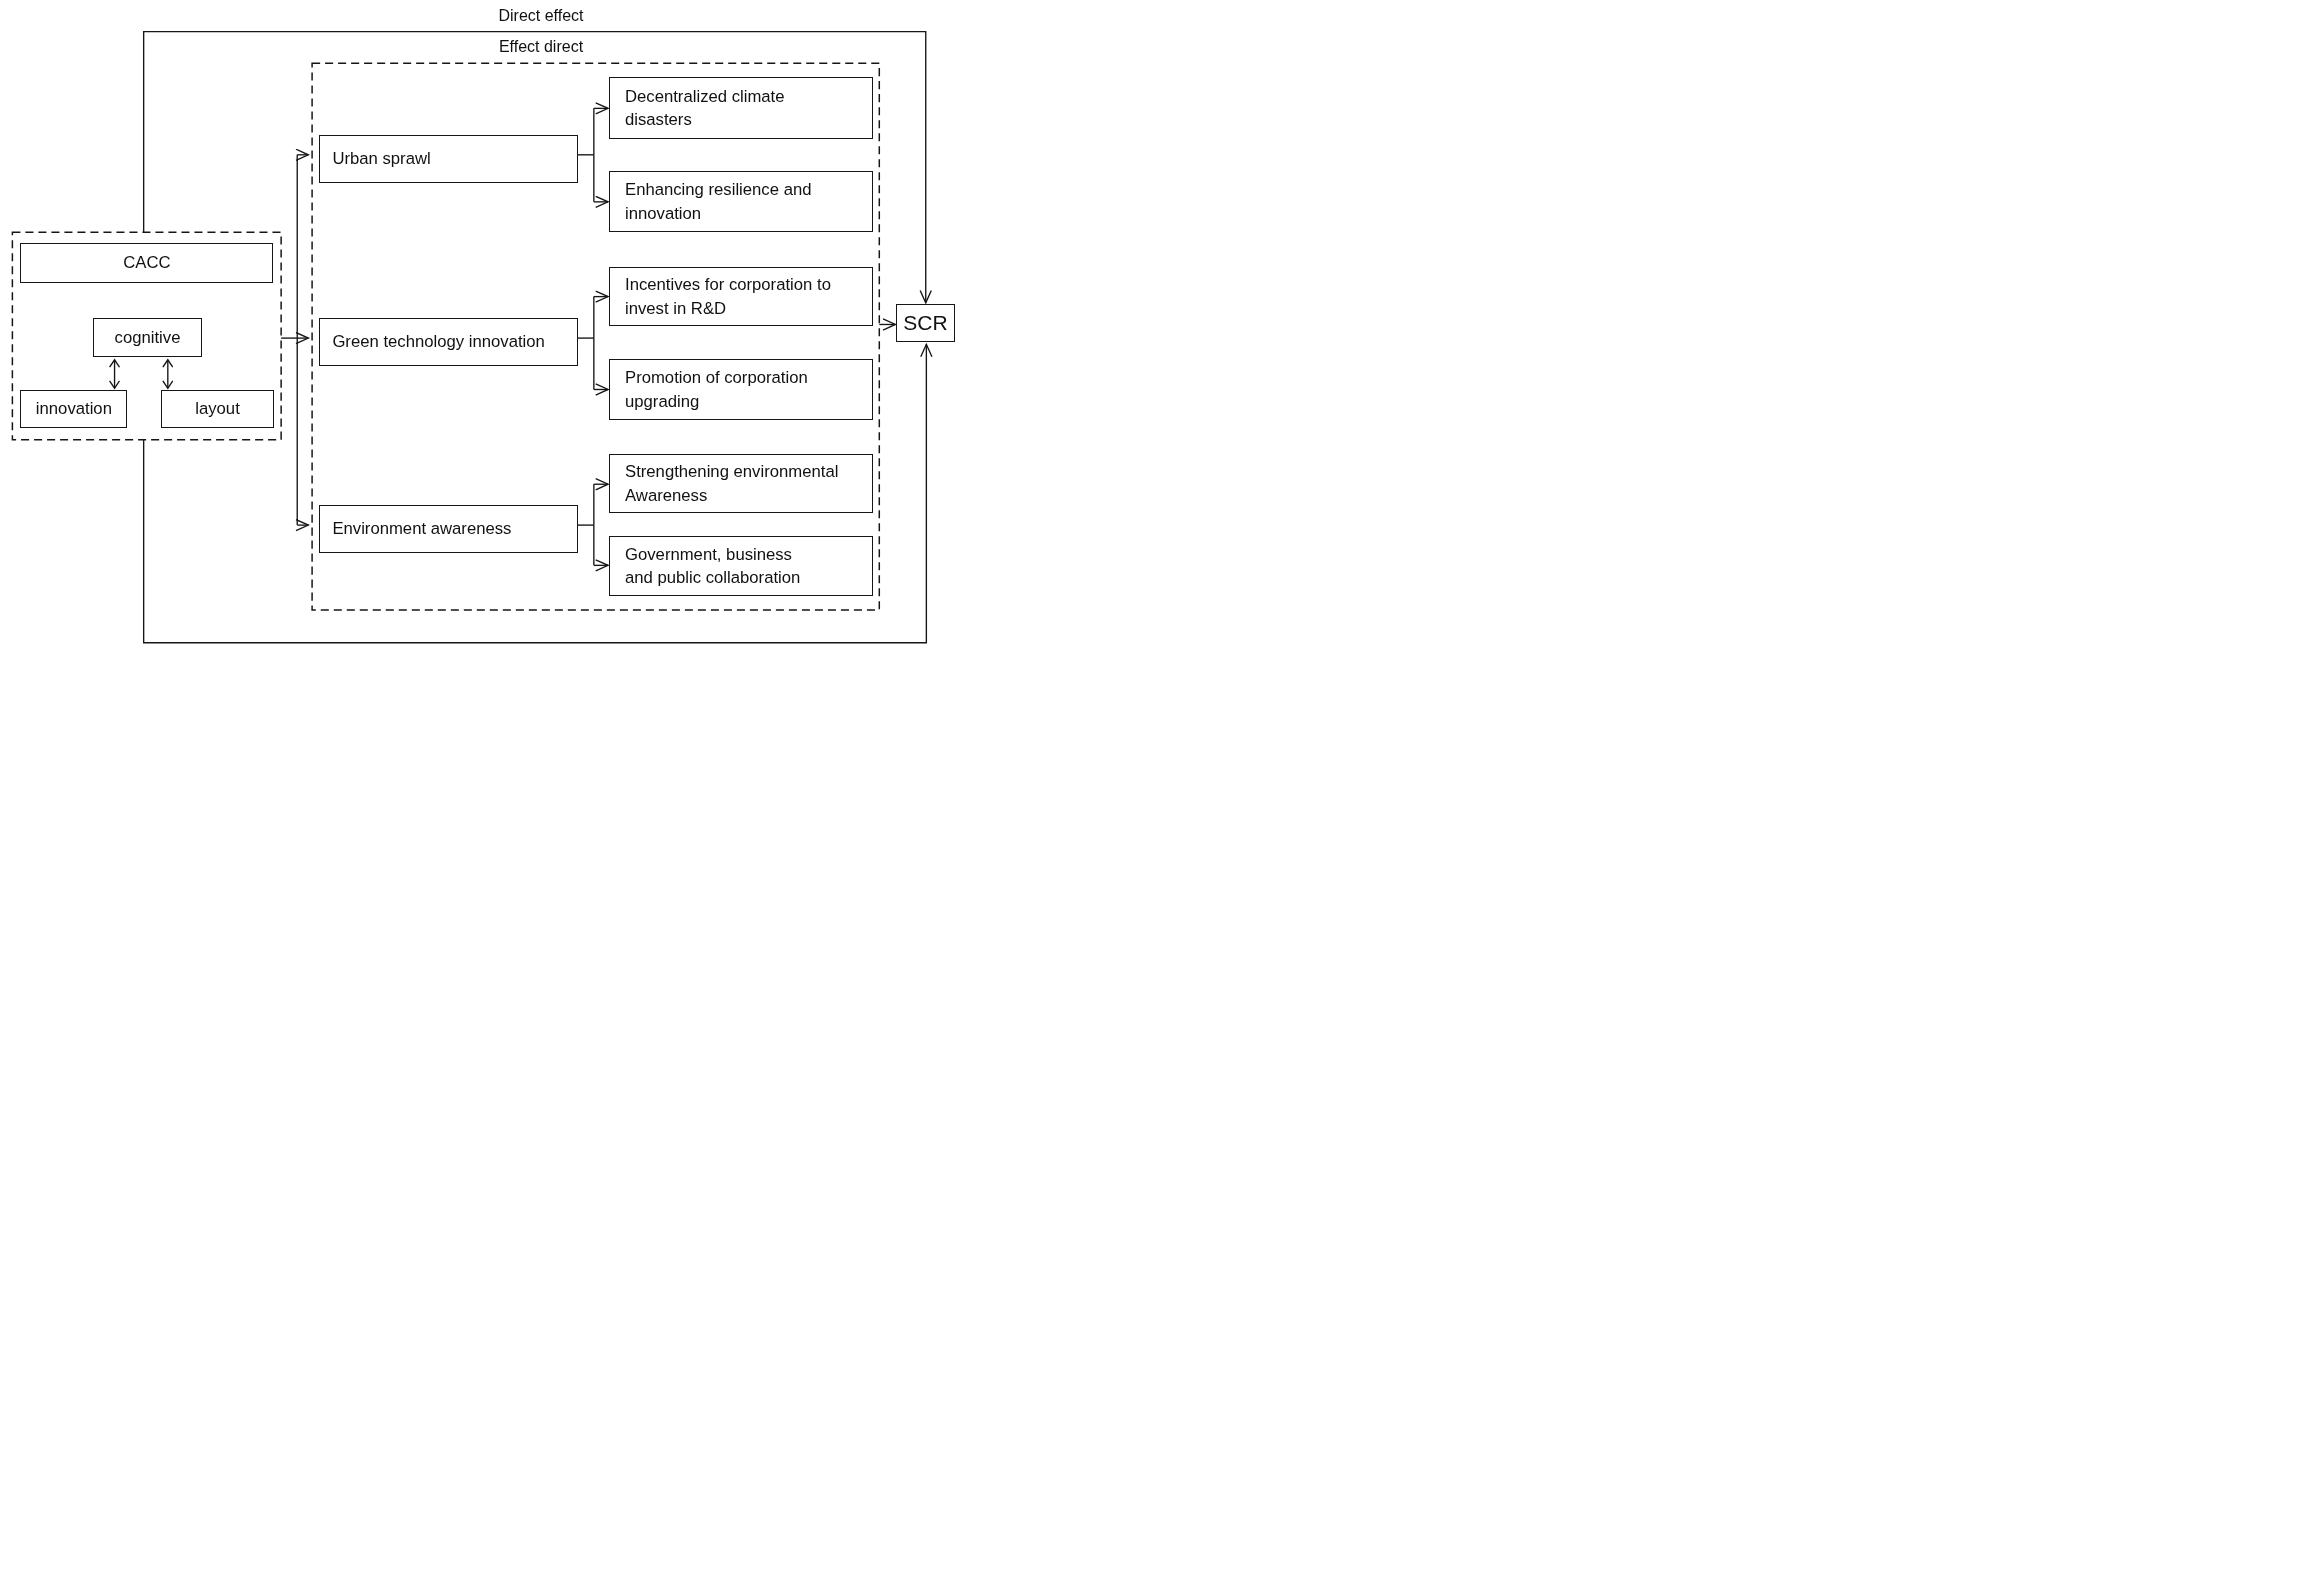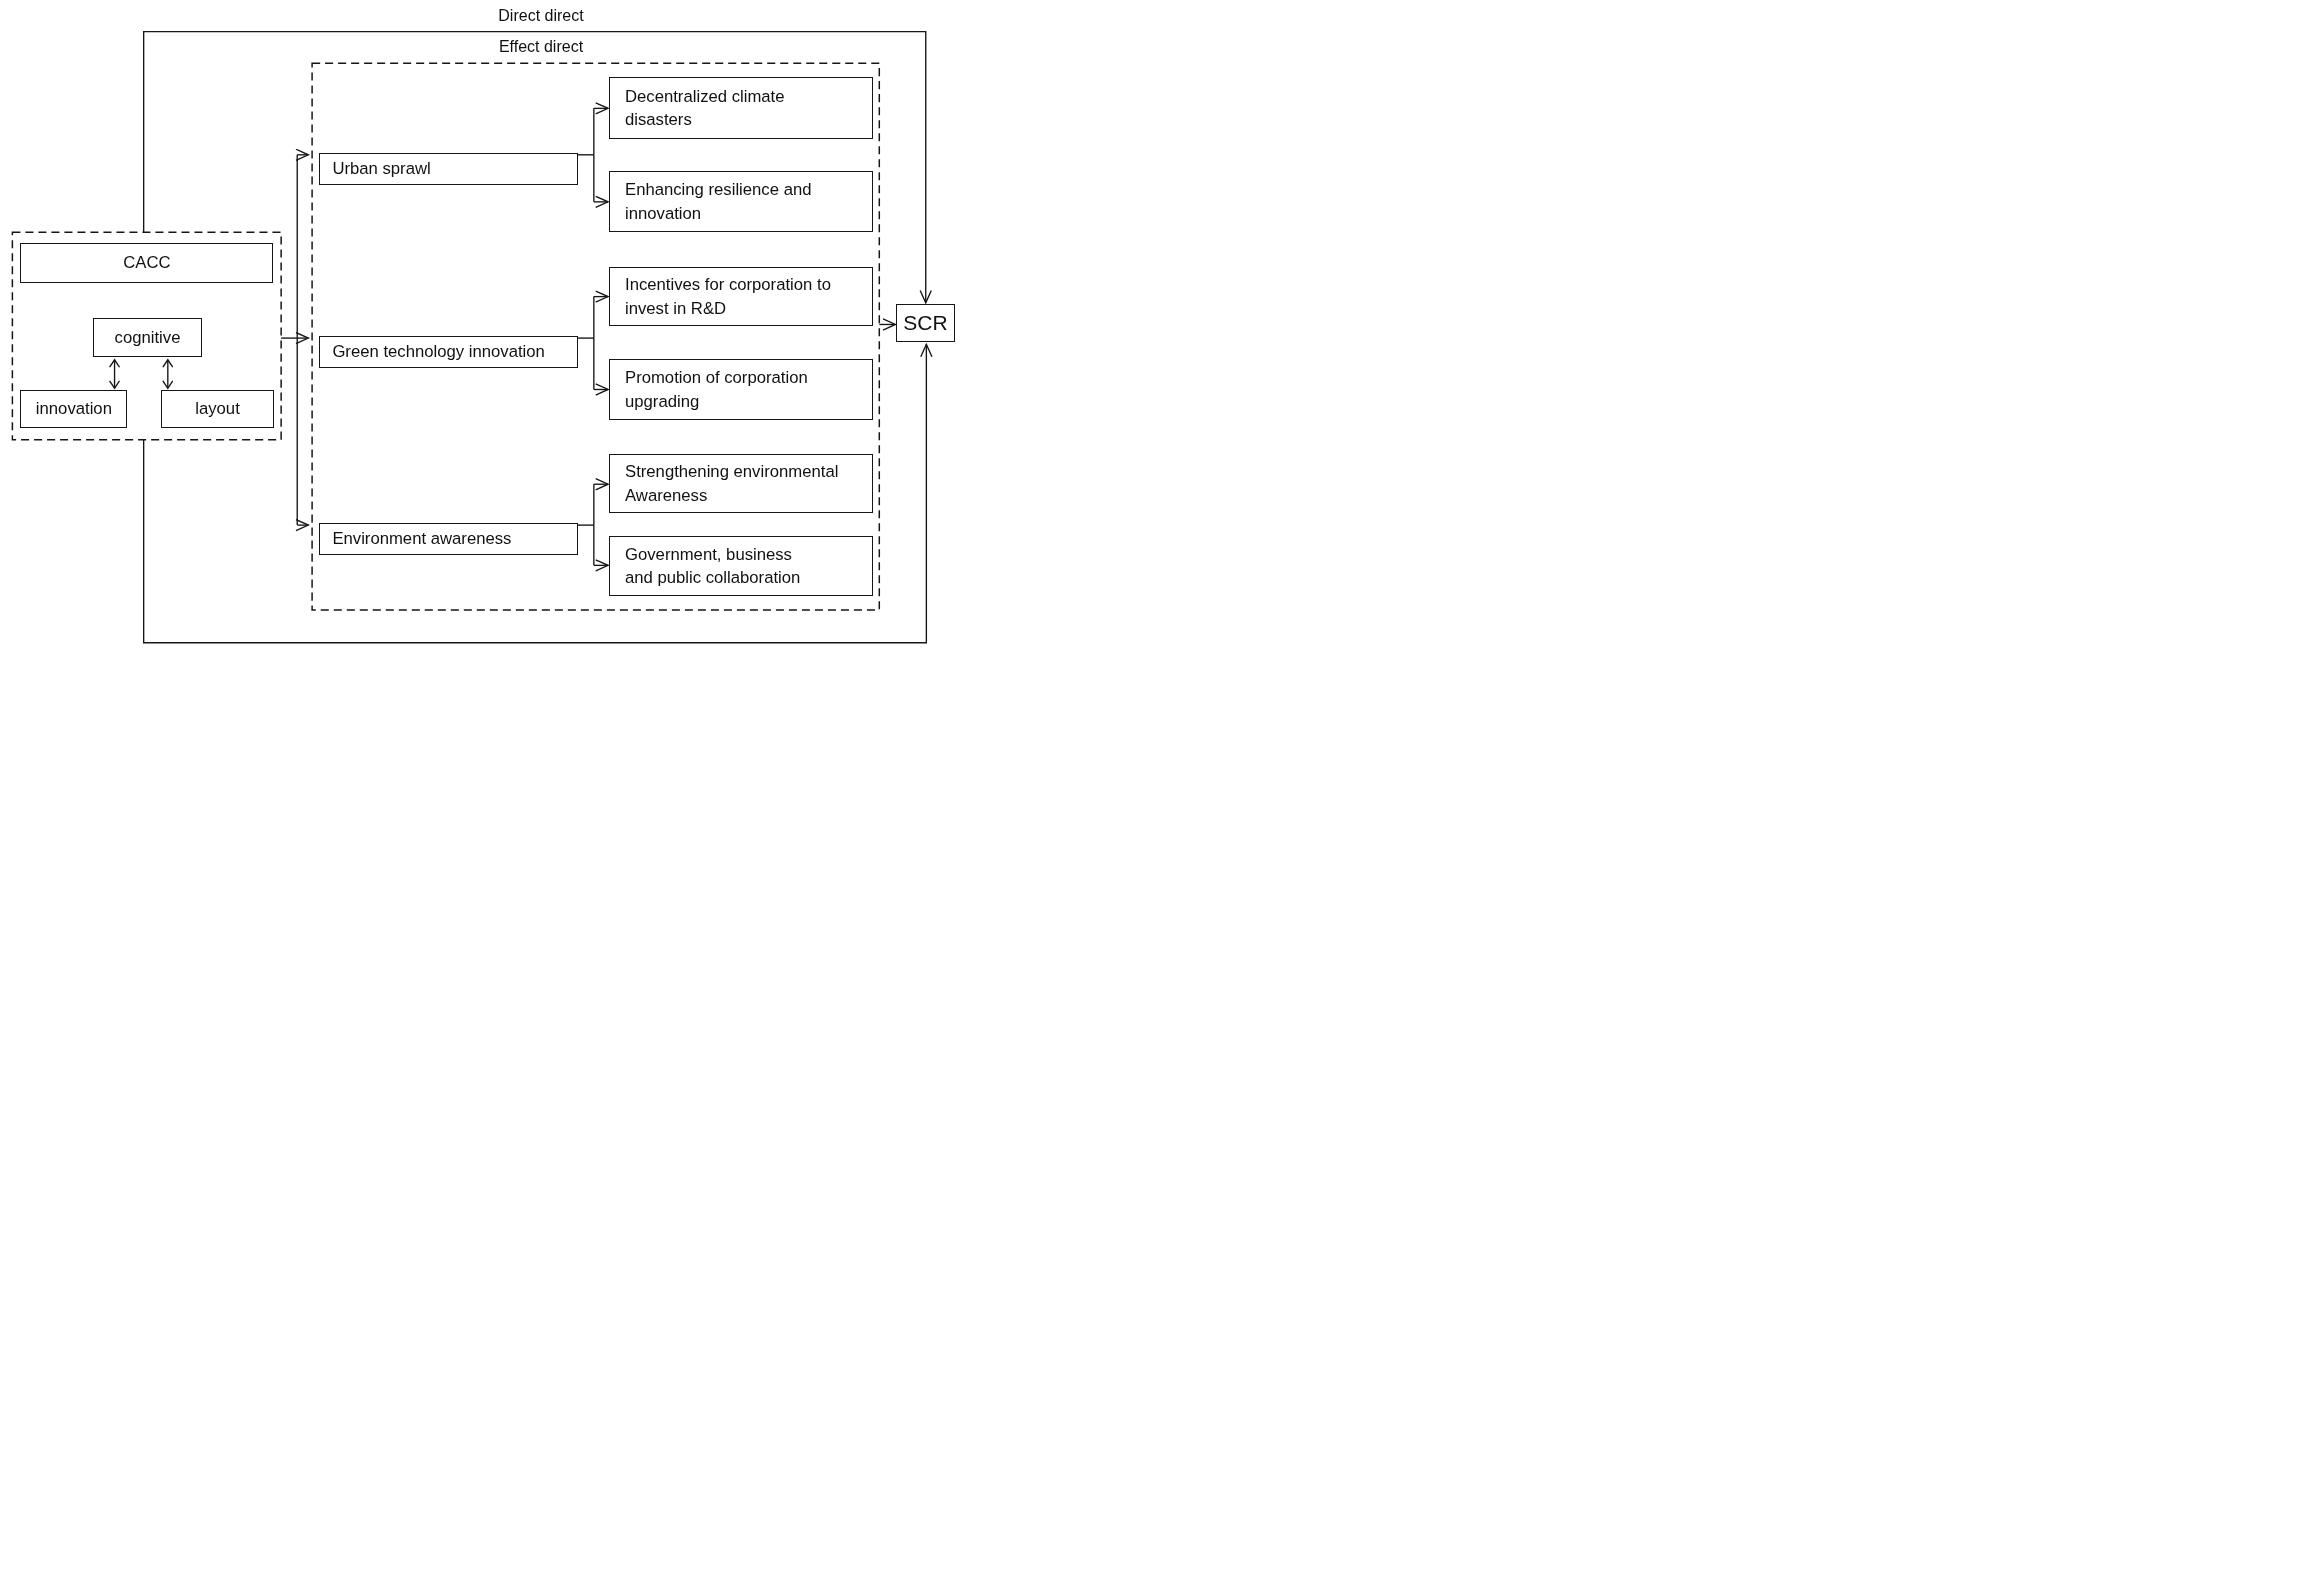--- a/index.html
+++ b/index.html
@@ -22,21 +22,21 @@
   }
   .center{justify-content:center;text-align:center;}
   .leftpad{padding-left:12.4px;justify-content:flex-start;text-align:left;}
   .prelines{white-space:pre-line;}
   
   .cacc{left:20.4px;top:243px;width:253px;height:40px;}
   .cognitive{left:93px;top:318px;width:109px;height:39px;}
   .innovation{left:20.4px;top:390px;width:107px;height:38px;}
   .layoutbox{left:161px;top:390px;width:113px;height:38px;}
   
-  .mediator{left:319px;width:259px;height:32px;margin-top:18px;}
+  .mediator{left:319px;width:259px;height:48px;}
   .m1{top:135px;}
   .m2{top:318px;}
   .m3{top:505px;}
   
   .outcome{left:609px;width:264px;padding-left:15px;}
   .o1{top:77px;height:62px;}
   .o2{top:171px;height:61px;}
   .o3{top:267px;height:59px;}
   .o4{top:359px;height:61px;}
   .o5{top:454px;height:59px;}
@@ -93,21 +93,21 @@
     <path class="wire" d="M959,782 L959,913"></path>
     <path class="wire" d="M959,782 L982,782" marker-end="url(#ah)"></path>
     <path class="wire" d="M959,913 L982,913" marker-end="url(#ah)"></path>
 
     <path class="wire" d="M1420,524 L1446,524" marker-end="url(#ah)"></path>
 
     <path class="wire" d="M185,581 L185,627" marker-start="url(#ahs)" marker-end="url(#ahs)"></path>
     <path class="wire" d="M271,581 L271,627" marker-start="url(#ahs)" marker-end="url(#ahs)"></path>
   </svg>
 
-  <div class="float-label lbl-direct">Direct direct</div>
+  <div class="float-label lbl-direct">Direct effect</div>
   <div class="float-label lbl-effect">Effect direct</div>
 
   <div class="box center cacc">CACC</div>
   <div class="box center cognitive">cognitive</div>
   <div class="box center innovation">innovation</div>
   <div class="box center layoutbox">layout</div>
 
   <div class="box leftpad mediator m1">Urban sprawl</div>
   <div class="box leftpad mediator m2">Green technology innovation</div>
   <div class="box leftpad mediator m3">Environment awareness</div>

